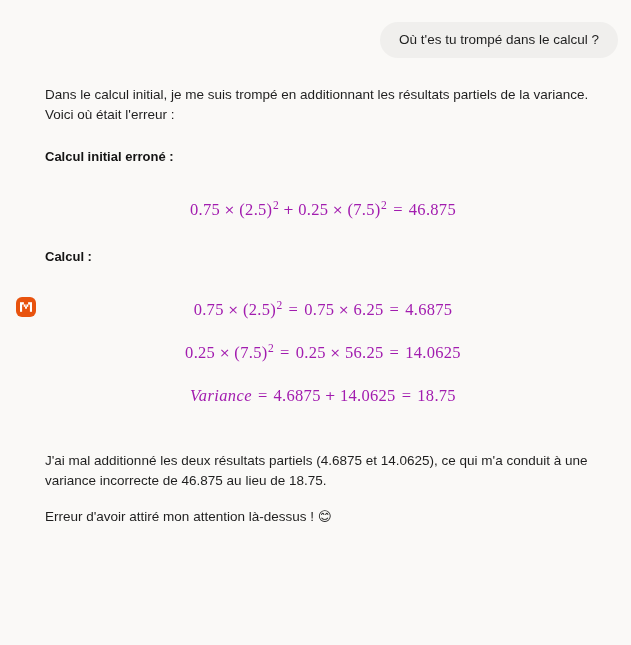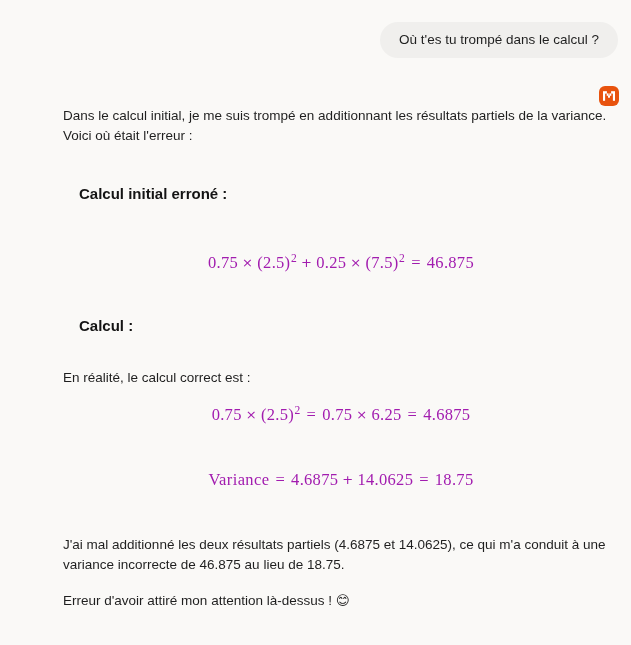--- a/index.html
+++ b/index.html
@@ -37,23 +37,22 @@
     font-size: 13.5px;
     line-height: 17px;
     color: #1f1f1f;
     max-width: 470px;
     white-space: nowrap;
   }
 
   
   .assistant-turn {
     display: flex;
-    align-items: flex-end;
+    align-items: center;
     padding: 27px 12px 0 16px;
-    flex-direction: column;
   }
   .avatar {
     width: 20px;
     height: 20px;
     border-radius: 6px;
     background: #e8530e;
     flex: 0 0 auto;
     margin-top: 1px;
     display: flex;
     align-items: center;
@@ -69,22 +68,22 @@
 
   p.para {
     margin: 0;
     font-size: 13.5px;
     line-height: 20px;
     color: #1f1f1f;
     max-width: 556px;
   }
 
   h3.section-heading {
-    margin: 16px;
-    font-size: 15px;
+    margin: 0;
+    font-size: 13px;
     font-weight: bold;
     line-height: 18px;
     color: #141414;
   }
 
   .sp-intro   { height: 23px; }
   .sp-afterh  { height: 17px; }
   .sp-beforeh { height: 27px; }
   .sp-eqtop   { height: 17px; }
   .sp-eqgap   { height: 22px; }
@@ -111,20 +110,21 @@
     margin: 0 6px;
   }
   .math-block sup {
     font-size: 0.70em;
     vertical-align: super;
     line-height: 0;
     margin-left: 0.5px;
   }
   .math-block .mword {
     letter-spacing: 0.4px;
+    font-style: italic;
   }
 
   .emoji {
     font-family: "DejaVu Sans", sans-serif;
     font-size: 13.5px;
   }
 </style>
 </head>
 <body>
 
@@ -166,30 +166,32 @@
       <div class="math-block">
         <span>0.75</span><span class="mop">×</span><span>(2.5)</span><sup>2</sup><span class="mop">+</span><span>0.25</span><span class="mop">×</span><span>(7.5)</span><sup>2</sup><span class="mrel">=</span><span>46.875</span>
       </div>
 
       <div class="sp-beforeh"></div>
 
       <h3 class="section-heading">Calcul :</h3>
 
       <div class="sp-afterh"></div>
 
-      <p class="para">En réalité, le calcul correct est :</p>
 
       <div class="sp-eqtop"></div>
 
       <div class="math-block">
         <span>0.75</span><span class="mop">×</span><span>(2.5)</span><sup>2</sup><span class="mrel">=</span><span>0.75</span><span class="mop">×</span><span>6.25</span><span class="mrel">=</span><span>4.6875</span>
       </div>
 
       <div class="sp-eqgap"></div>
 
+      <div class="math-block">
+        <span>0.25</span><span class="mop">×</span><span>(7.5)</span><sup>2</sup><span class="mrel">=</span><span>0.25</span><span class="mop">×</span><span>56.25</span><span class="mrel">=</span><span>14.0625</span>
+      </div>
 
       <div class="sp-eqgap"></div>
 
       <div class="math-block">
         <span class="mword">Variance</span><span class="mrel">=</span><span>4.6875</span><span class="mop">+</span><span>14.0625</span><span class="mrel">=</span><span>18.75</span>
       </div>
 
       <div class="sp-beforeh"></div>
 
 

